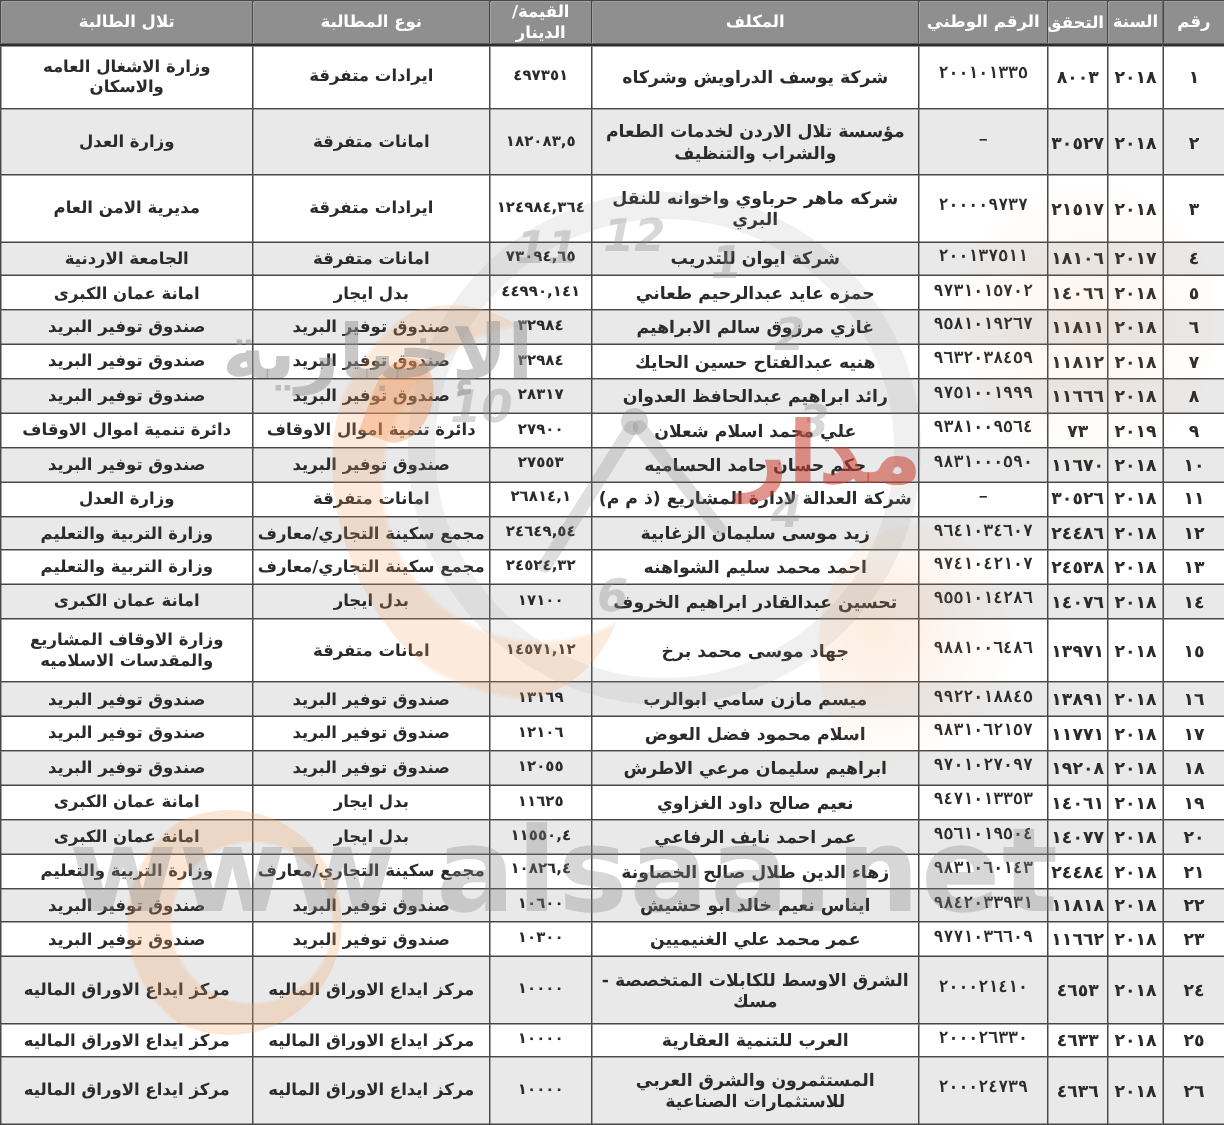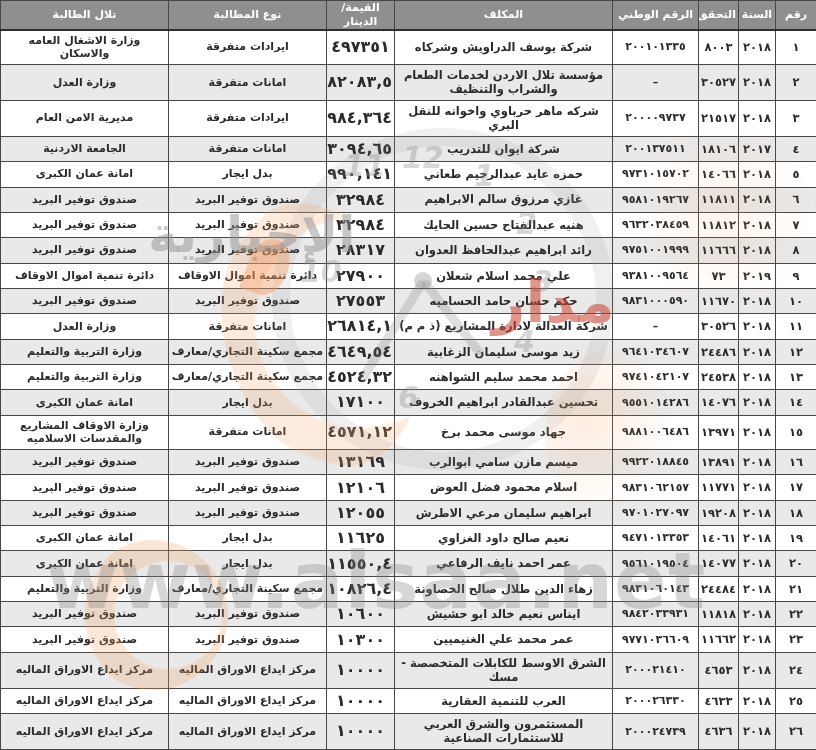--- a/index.html
+++ b/index.html
@@ -20,22 +20,22 @@
     text-align:center;vertical-align:middle;
     font-weight:bold;padding:0 2px;overflow:hidden;
     line-height:1.25;
   }
   thead th{
     background:#8f8f8f;color:#ffffff;font-size:11px;height:24px;
     border-bottom:2px solid #2e2e2e;
   }
   tbody td{font-size:11.5px;color:#2b2b2b;background:#ffffff;}
   tbody tr:nth-child(even) td{background:#e9e9e9;}
-  td.col-value{font-size:16px;}
-  td.col-national_id{font-size:11px;}
+  td.col-value{font-size:10px;}
+  td.col-national_id{font-size:11px;font-family:Liberation Mono, monospace;}
   td.col-entity,td.col-claim_type{font-size:11px;}
 
   
   .wm{position:absolute;z-index:2;pointer-events:none;}
   .wm-ring{
     left:272px;top:128px;width:306px;height:306px;border-radius:50%;
     border:18px solid rgba(150,150,150,0.14);
   }
   .wm-hub{
     left:414px;top:272px;width:18px;height:18px;border-radius:50%;

